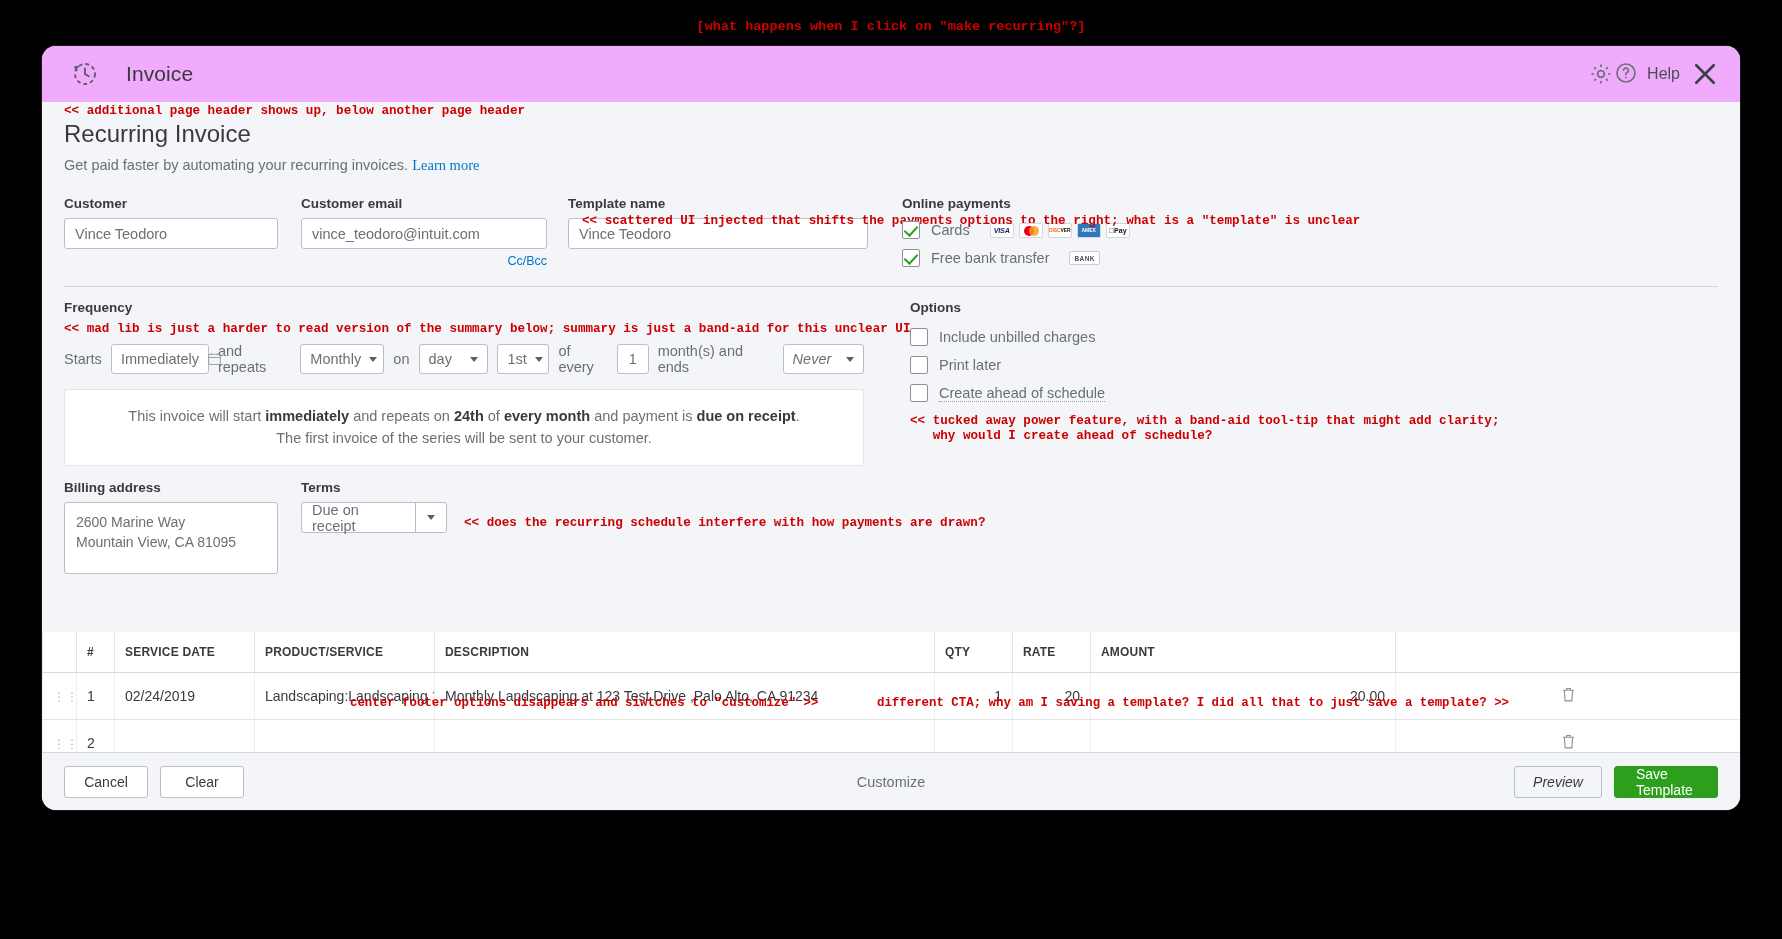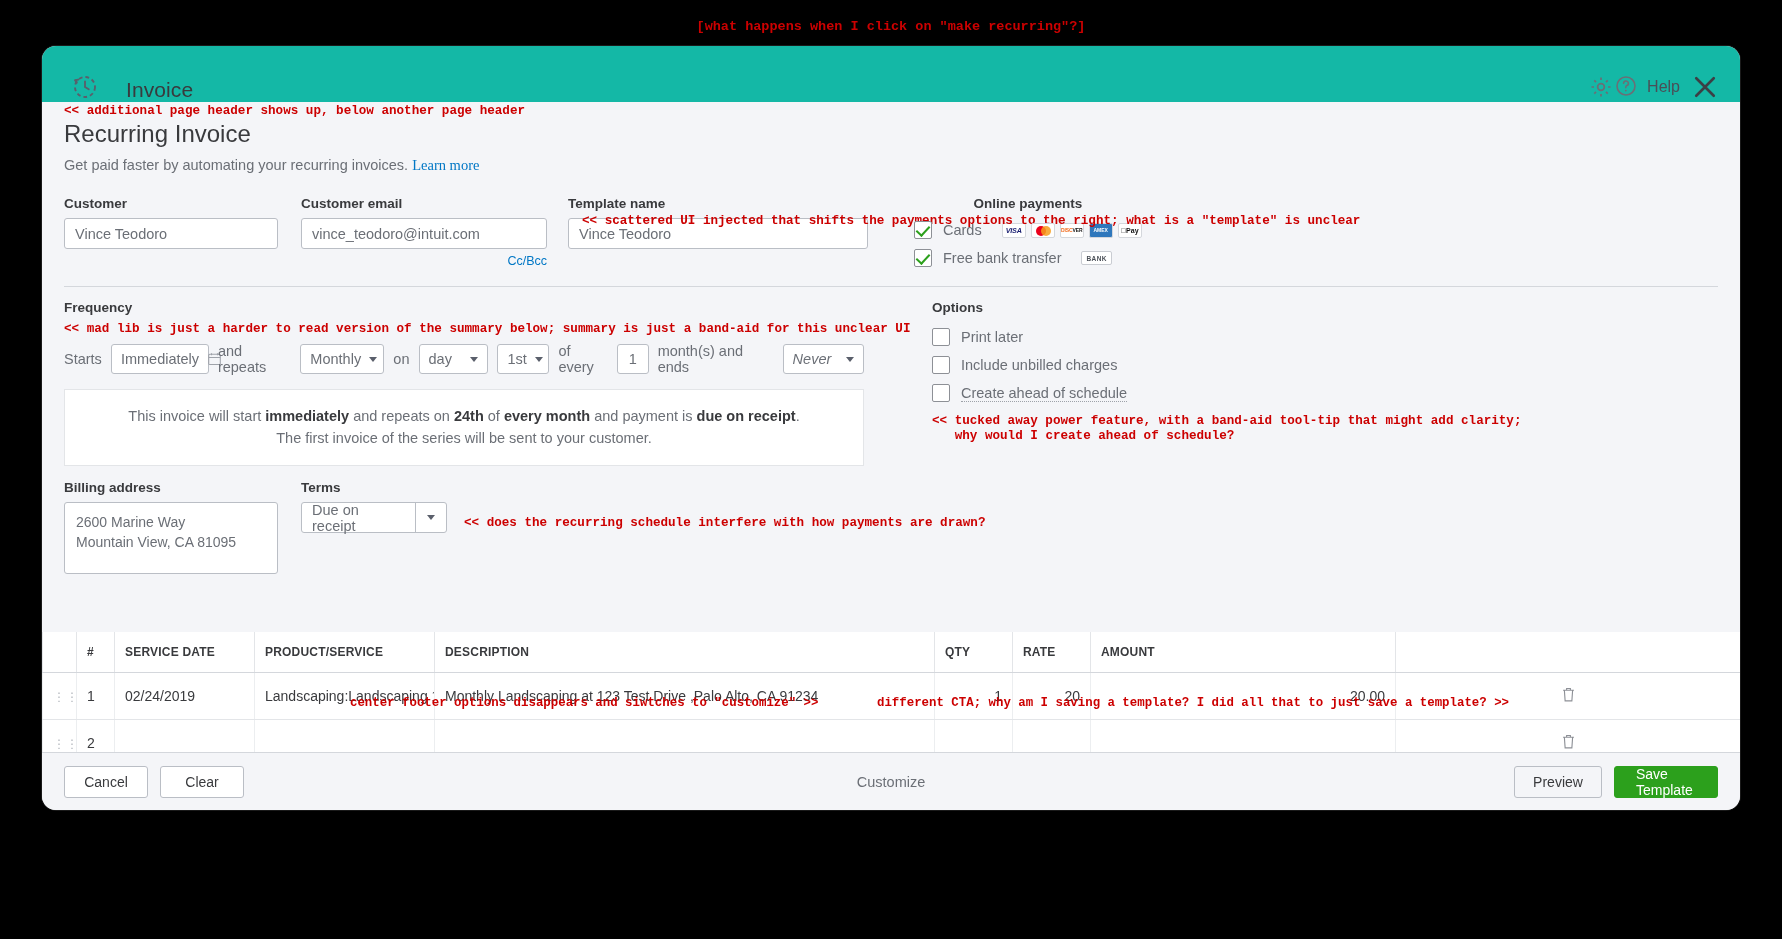--- a/index.html
+++ b/index.html
@@ -26,22 +26,22 @@
     position: absolute; left: 42px; top: 46px;
     width: 1698px; height: 764px;
     background: #f4f5f8;
     border-radius: 14px;
     box-shadow: 0 0 0 1px #1a1a1a;
     overflow: hidden;
   }
 
   
   .hdr {
-    position: relative; height: 56px; background: #14b8a6;
-    display: flex; align-items: flex-end; padding: 0 20px;
+    position: relative; height: 56px; background: #f0abfc;
+    display: flex; align-items: center; padding: 0 20px;
   }
   .hdr-icon { width: 30px; height: 30px; margin-left: 8px; color: #5a5f6b; }
   .hdr-title {
     font-size: 21px; color: #393a3d; margin-left: 26px; letter-spacing: .1px;
   }
   .hdr-right { margin-left: auto; display: flex; align-items: center; }
   .ic-btn { width: 26px; height: 26px; color: #6b6f76; cursor: pointer; }
   .help-wrap { display: flex; align-items: center; gap: 7px; cursor: pointer; }
   .help-txt { font-size: 16px; color: #4a4f57; }
   .close-x { width: 30px; height: 30px; color: #3c3f45; cursor: pointer; margin-left: 10px; }
@@ -165,21 +165,21 @@
   .ftr {
     position: absolute; left: 0; bottom: 0; width: 100%; height: 58px;
     background: #f4f5f8; border-top: 1px solid #d4d7dc;
     display: flex; align-items: center; padding: 0 22px;
   }
   .btn {
     height: 32px; padding: 0 21px; border-radius: 3px; font-size: 14px;
     display: inline-flex; align-items: center; justify-content: center; cursor: pointer;
   }
   .btn-ghost { border: 1px solid #babec5; background: #fff; color: #393a3d; }
-  .btn-prev { border: 1px solid #babec5; background: #f4f5f8; color: #393a3d; }
+  .btn-prev { border: 1px solid #babec5; background: #f4f5f8; color: #393a3d; font-style: italic; }
   .btn-green { background: #2ca01c; color: #fff; border: 1px solid #2ca01c; font-weight: 400; }
   .ftr-mid { position: absolute; left: 0; right: 0; text-align: center;
              font-size: 14.5px; color: #6b6f76; pointer-events: none; }
   .ftr-mid span { pointer-events: auto; cursor: pointer; }
 
   
   .ftr-annot {
     position: absolute; left: 0; width: 1698px; top: 650px;
     font-family: "Liberation Mono", monospace; font-size: 12.4px; font-weight: 700;
     color: #cc0000; white-space: nowrap;
@@ -250,21 +250,21 @@
           <div class="fld-label">Customer email</div>
           <div class="inp">vince_teodoro@intuit.com</div>
           <div class="ccbcc">Cc/Bcc</div>
         </div>
 
         <div style="width:300px; margin-left:21px;">
           <div class="fld-label">Template name</div>
           <div class="inp">Vince Teodoro</div>
         </div>
 
-        <div style="margin-left:46px;text-align:center;">
+        <div style="margin-left:34px;">
           <div class="sec-label">Online payments</div>
 
           <div class="cbrow">
             <span class="cb on"></span>
             <span class="cb-lbl">Cards</span>
             <span class="cardlogos">
               <span class="clogo lg-visa">VISA</span>
               <span class="clogo lg-mc">
                   <i class="a"></i>
                   <i class="b"></i>
@@ -324,31 +324,31 @@
                 <span class="caret"></span>
             </span>
           </div>
 
           <div class="summary">
             <div><span>This invoice will start </span><b>immediately</b><span> and repeats on </span><b>24th</b><span> of </span><b>every month</b><span> and payment is </span><b>due on receipt</b><span>.</span></div>
             <div>The first invoice of the series will be sent to your customer.</div>
           </div>
         </div>
 
-        <div style="margin-left:68px; position:relative;">
+        <div style="margin-left:46px; position:relative;">
           <div class="sec-label">Options</div>
 
           <div style="margin-top:13px;">
             <div class="cbrow">
               <span class="cb"></span>
-              <span class="cb-lbl">Print later</span>
+              <span class="cb-lbl">Include unbilled charges</span>
             </div>
             <div class="cbrow">
               <span class="cb"></span>
-              <span class="cb-lbl">Include unbilled charges</span>
+              <span class="cb-lbl">Print later</span>
             </div>
             <div class="cbrow">
               <span class="cb"></span>
               <span class="cb-lbl" style="border-bottom:1px dotted #9ea2a9;">Create ahead of schedule</span>
             </div>
           </div>
 
           <div class="annot annot-wrap" style="margin-top:12px; width:640px;">&lt;&lt; tucked away power feature, with a band-aid tool-tip that might add clarity;
    why would I create ahead of schedule?</div>
         </div>

